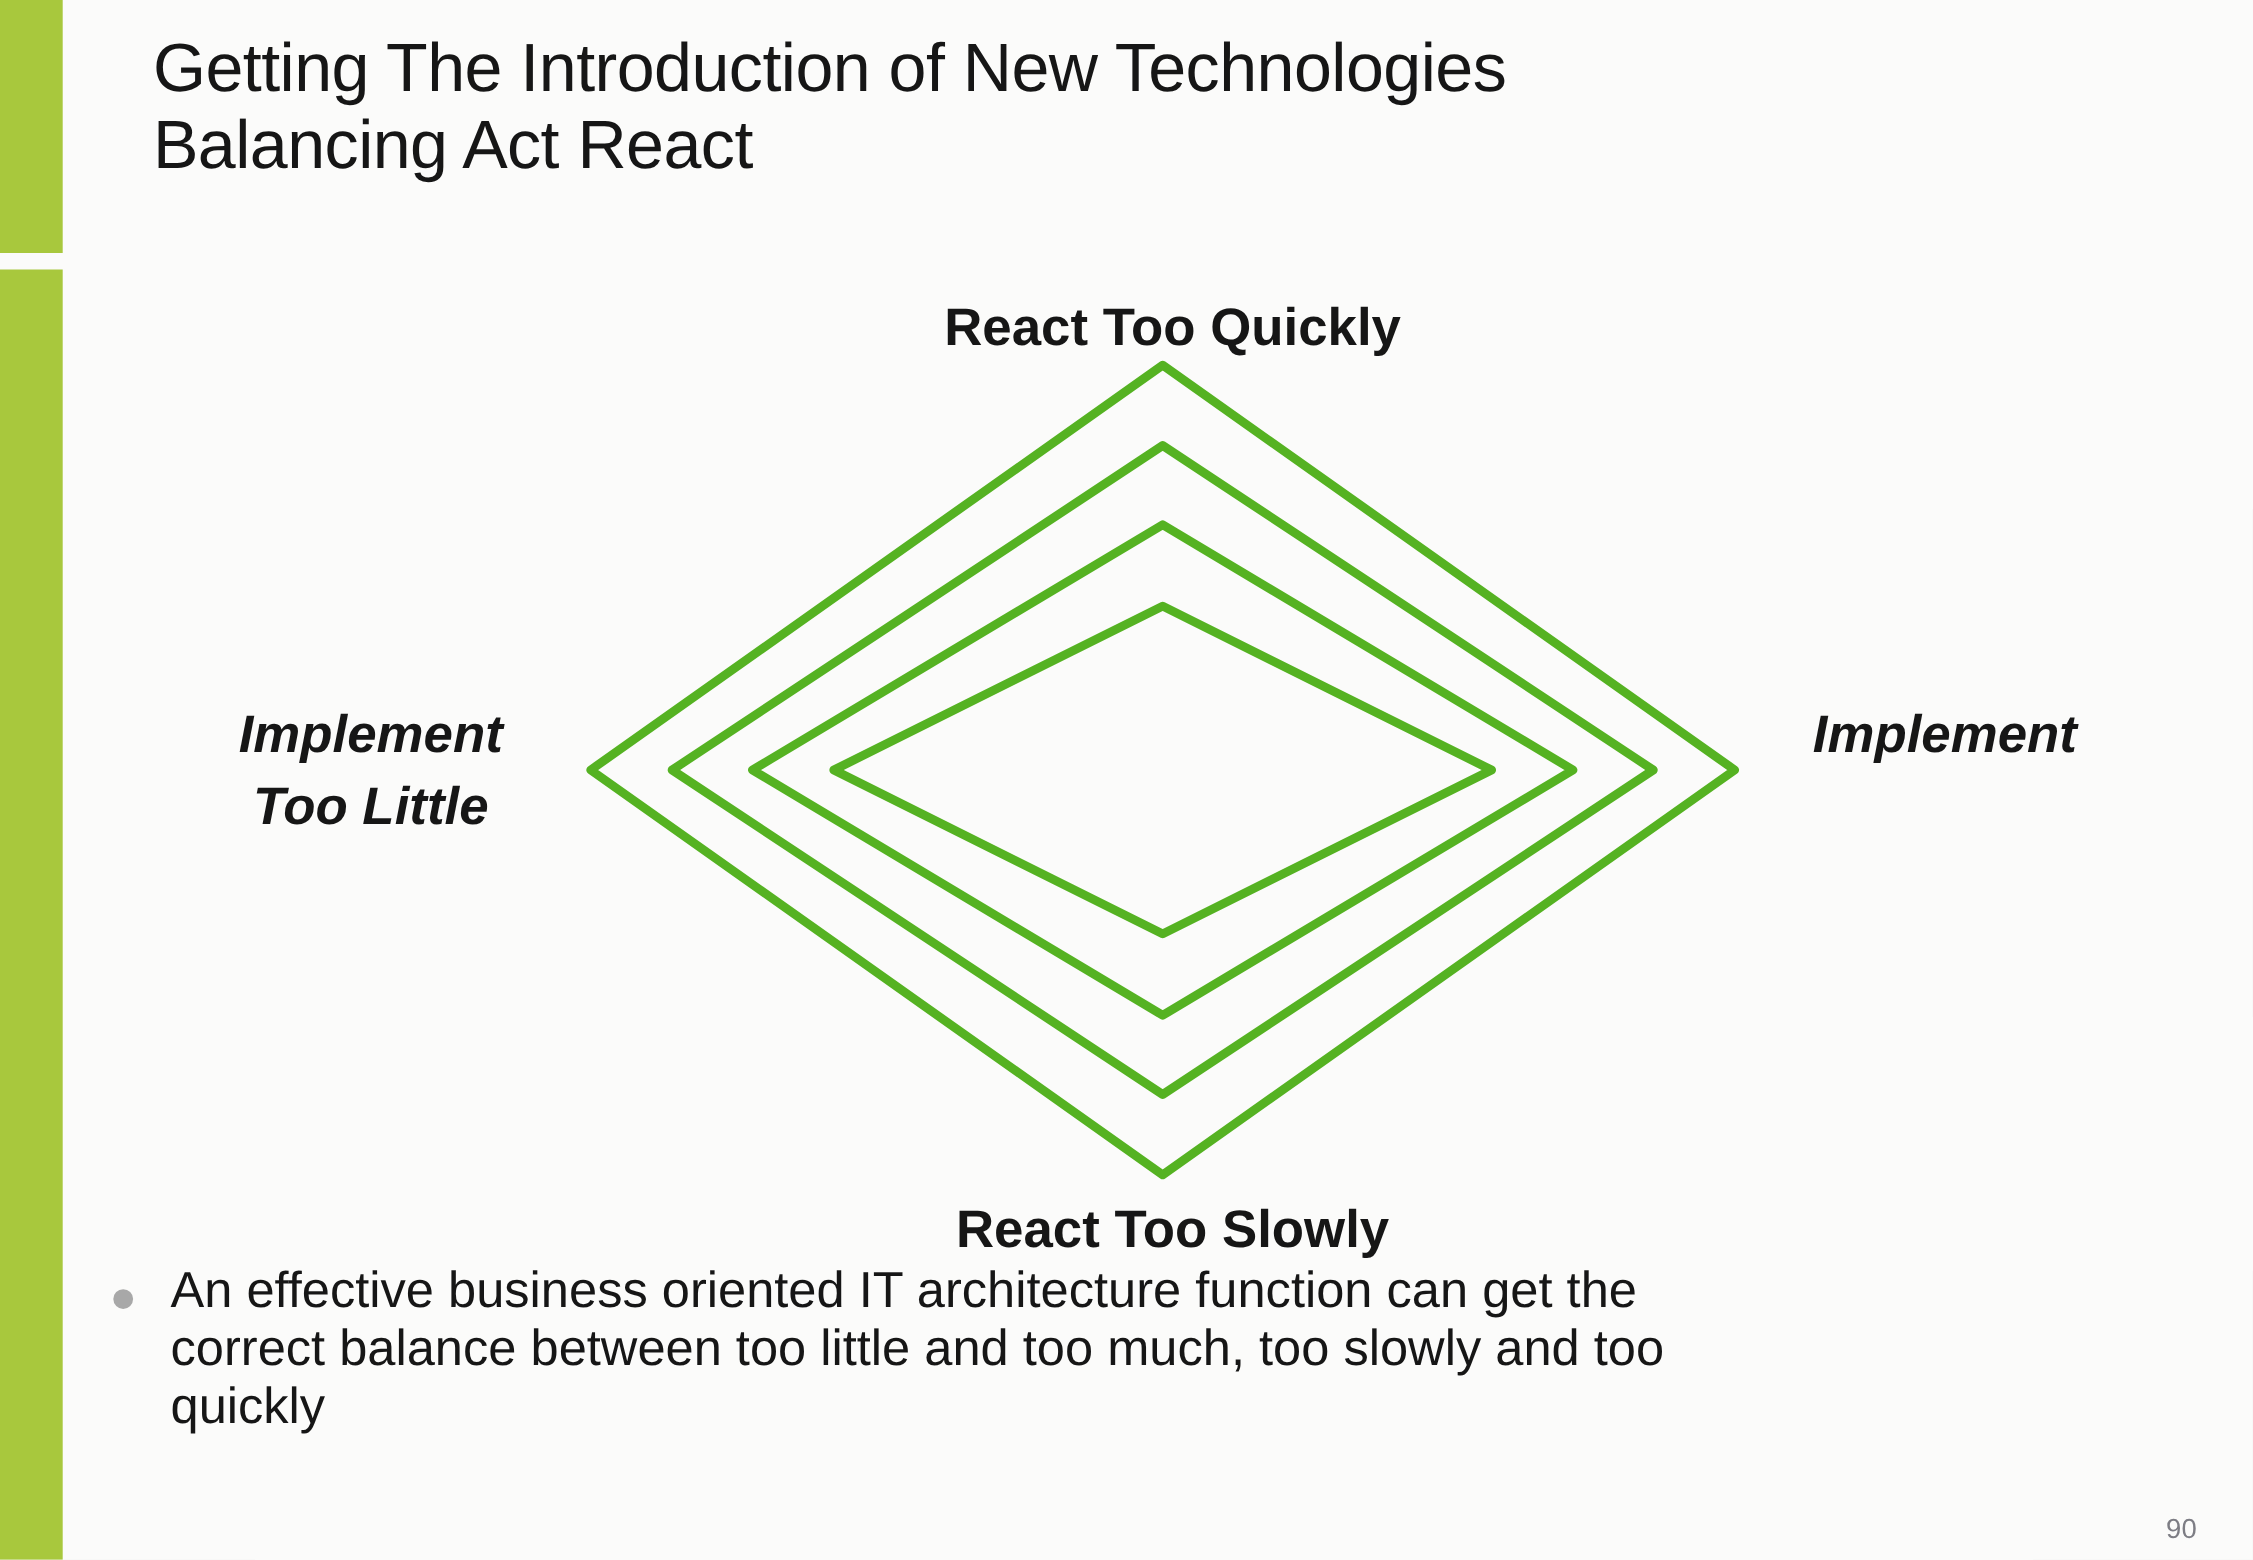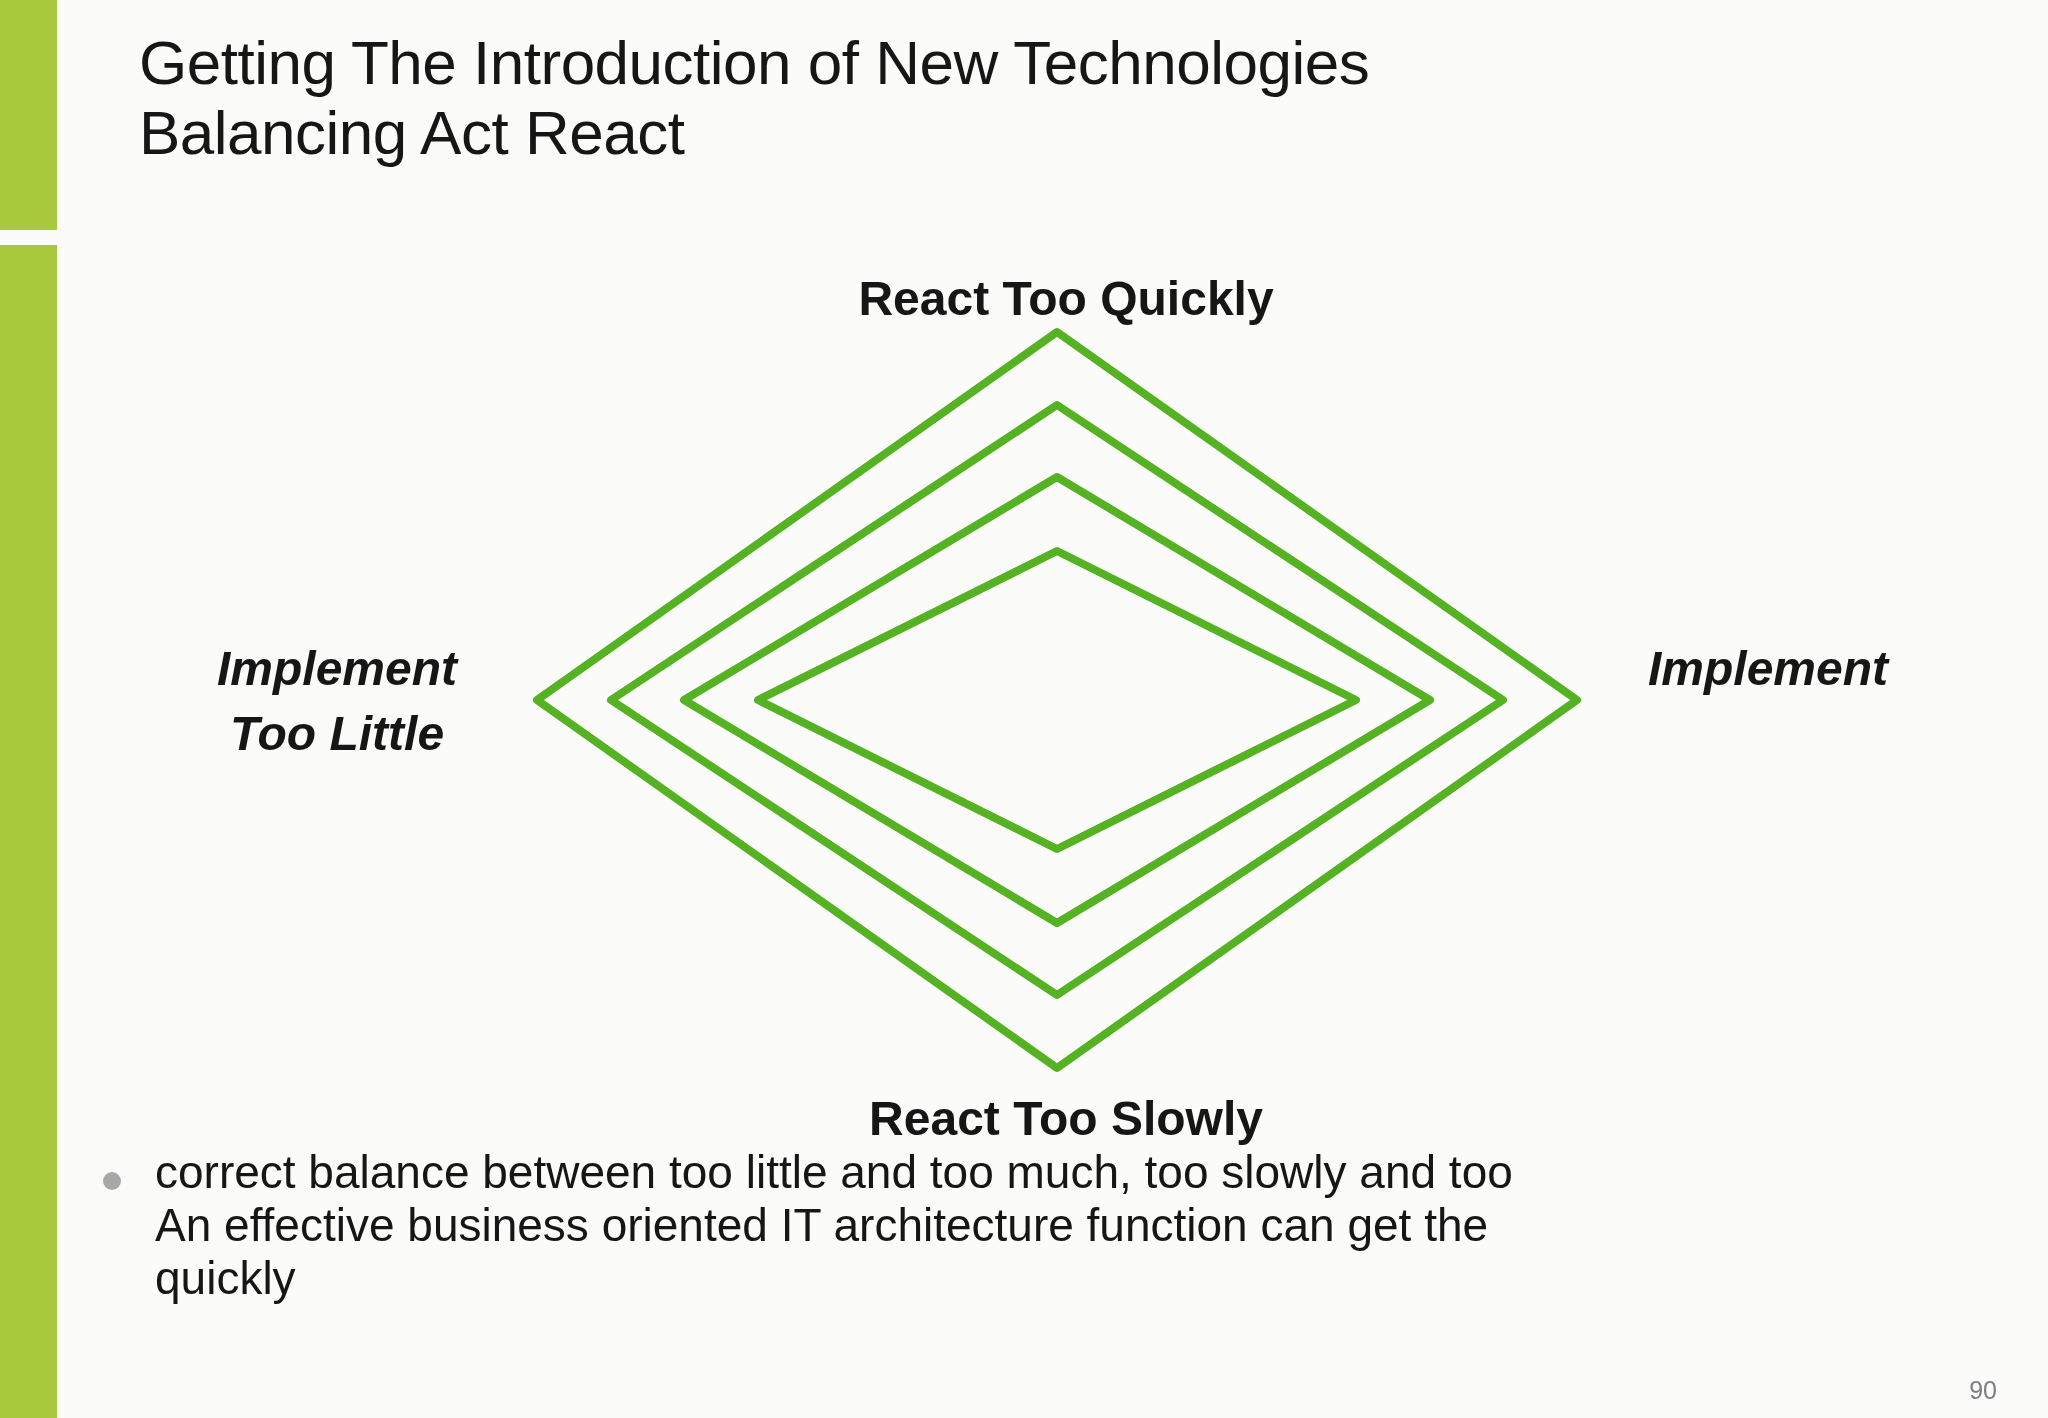--- a/index.html
+++ b/index.html
@@ -83,21 +83,21 @@
   </div>
 
   <div class="diamond-label label-right">
     <span class="ll">Implement</span>
   </div>
 
   <div class="diamond-label label-bottom">React Too Slowly</div>
 
   <span class="bullet-dot"></span>
   <div class="bullet-text">
+    <span class="bl">An effective business oriented IT architecture function can get the</span>
     <span class="bl">correct balance between too little and too much, too slowly and too</span>
-    <span class="bl">An effective business oriented IT architecture function can get the</span>
     <span class="bl">quickly</span>
   </div>
 
   <div class="footer-date">16 May 2017</div>
   <div class="footer-page">90</div>
 
 </div>
 
 </body></html>

